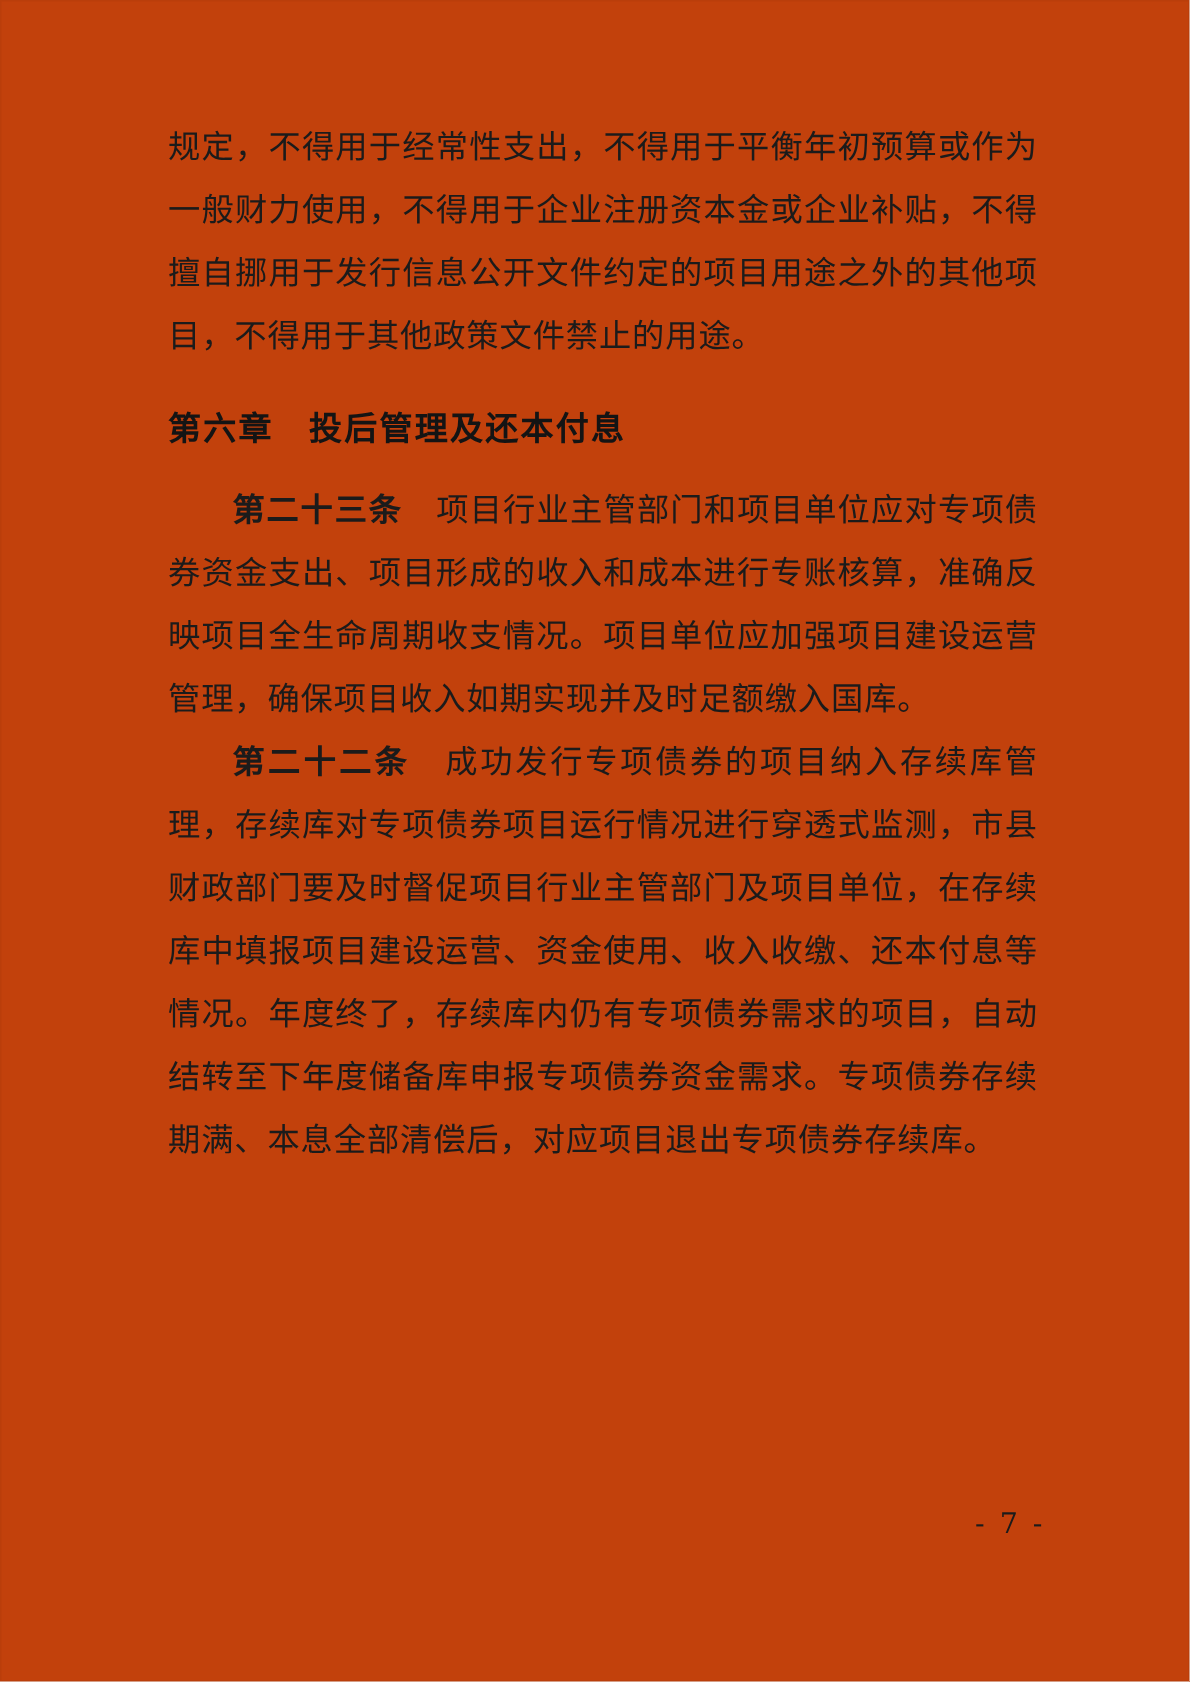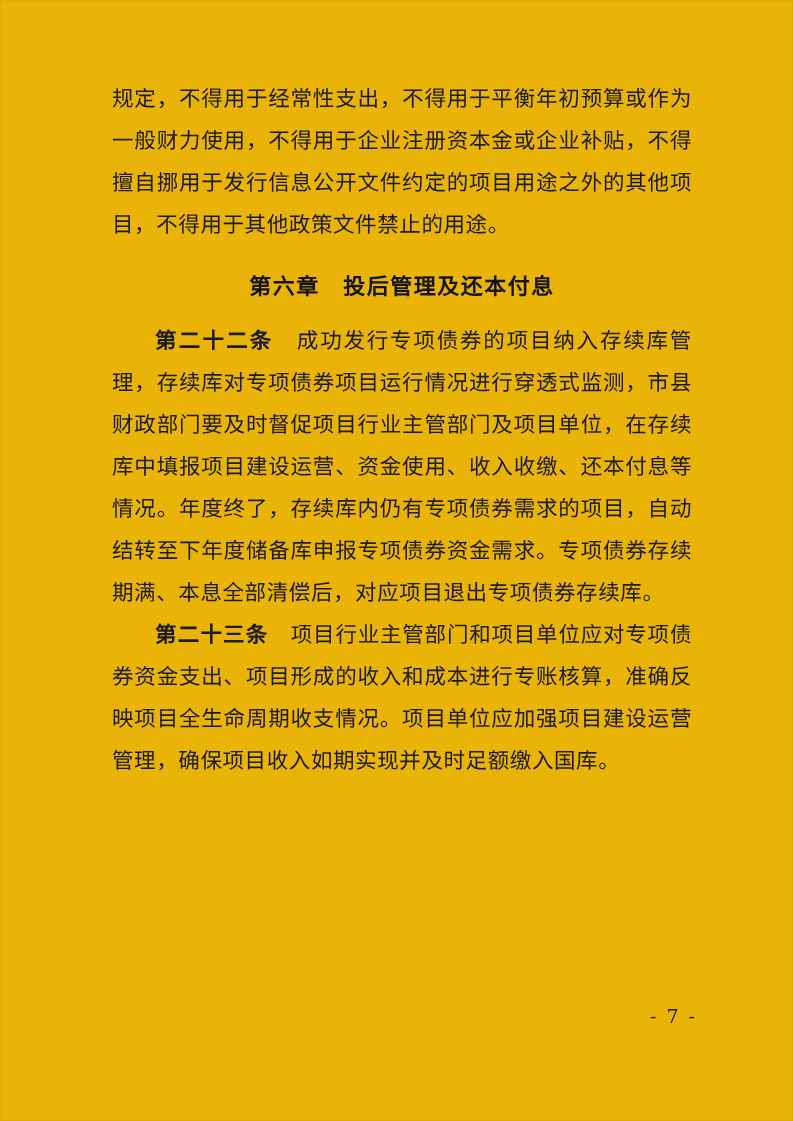--- a/index.html
+++ b/index.html
@@ -9,21 +9,21 @@
     background: #e8e8e6;
   }
   body {
     font-family: "DejaVu Serif", "Liberation Serif", serif;
   }
   .page {
     position: relative;
     width: 793px;
     height: 1121px;
     margin: 0 auto;
-    background: #eab308;
+    background: #c2410c;
     overflow: hidden;
     box-sizing: border-box;
   }
   .page-inner {
     position: absolute;
     left: 112px;
     top: 78px;
     width: 580px;
     height: 960px;
   }
@@ -37,21 +37,20 @@
     margin: 0;
     font-family: "DejaVu Serif", "Liberation Serif", serif;
   }
   .para.indent {
     text-indent: 43px;
   }
   .chapter-heading {
     font-size: 22px;
     line-height: 42px;
     font-weight: bold;
-    text-align: center;
     color: #141414;
     letter-spacing: 1.5px;
     margin: 14px 0 12px 0;
     font-family: "DejaVu Sans", "Liberation Sans", sans-serif;
   }
   .article-label {
     font-weight: bold;
     letter-spacing: 1px;
   }
   .spacer-sm { height: 6px; }
@@ -76,23 +75,23 @@
 
 <div class="page">
   <div class="page-inner">
 
     <p class="para">规定，不得用于经常性支出，不得用于平衡年初预算或作为一般财力使用，不得用于企业注册资本金或企业补贴，不得擅自挪用于发行信息公开文件约定的项目用途之外的其他项目，不得用于其他政策文件禁止的用途。</p>
 
     <div class="spacer-sm"></div>
 
     <h2 class="chapter-heading">第六章　投后管理及还本付息</h2>
 
+    <p class="para indent"><span class="article-label">第二十三条</span><span>　项目行业主管部门和项目单位应对专项债券资金支出、项目形成的收入和成本进行专账核算，准确反映项目全生命周期收支情况。项目单位应加强项目建设运营管理，确保项目收入如期实现并及时足额缴入国库。</span></p>
+
     <p class="para indent"><span class="article-label">第二十二条</span><span>　成功发行专项债券的项目纳入存续库管理，存续库对专项债券项目运行情况进行穿透式监测，市县财政部门要及时督促项目行业主管部门及项目单位，在存续库中填报项目建设运营、资金使用、收入收缴、还本付息等情况。年度终了，存续库内仍有专项债券需求的项目，自动结转至下年度储备库申报专项债券资金需求。专项债券存续期满、本息全部清偿后，对应项目退出专项债券存续库。</span></p>
-
-    <p class="para indent"><span class="article-label">第二十三条</span><span>　项目行业主管部门和项目单位应对专项债券资金支出、项目形成的收入和成本进行专账核算，准确反映项目全生命周期收支情况。项目单位应加强项目建设运营管理，确保项目收入如期实现并及时足额缴入国库。</span></p>
 
 
   </div>
 
   <div class="page-number">- 7 -</div>
 
   <div class="page-edge-shadow"></div>
 </div>
 
 </body></html>

